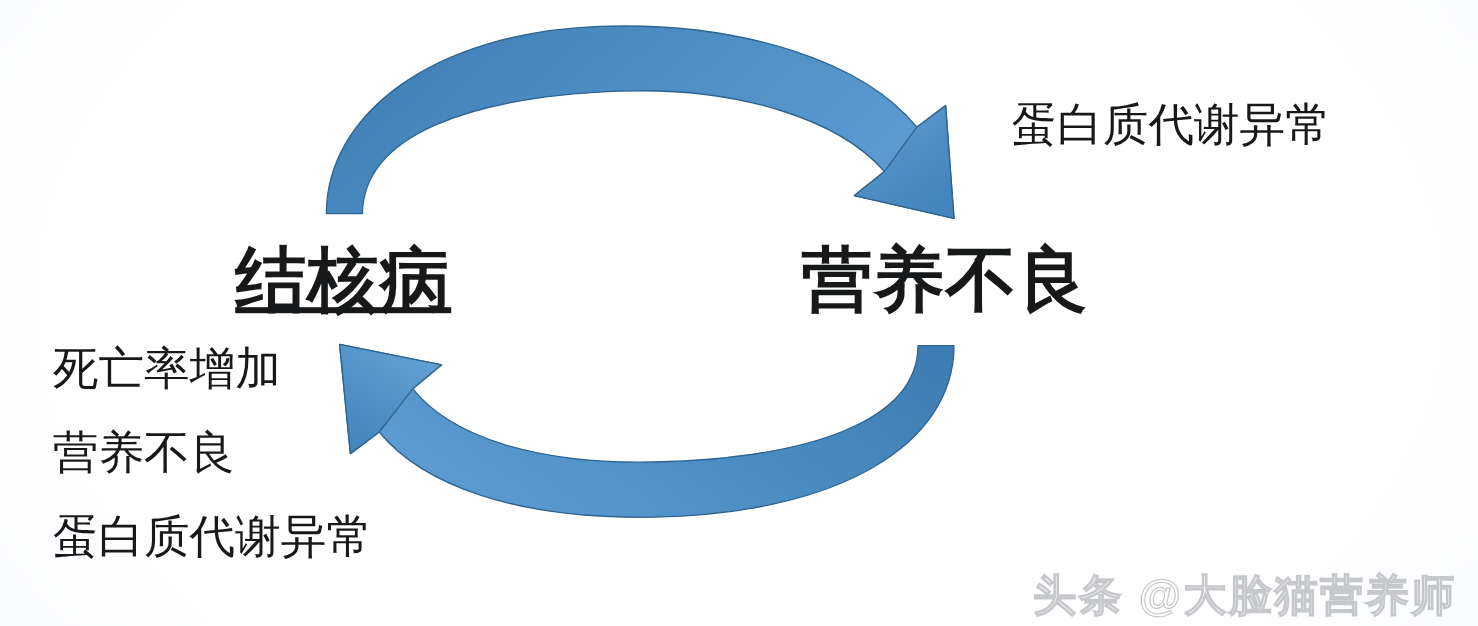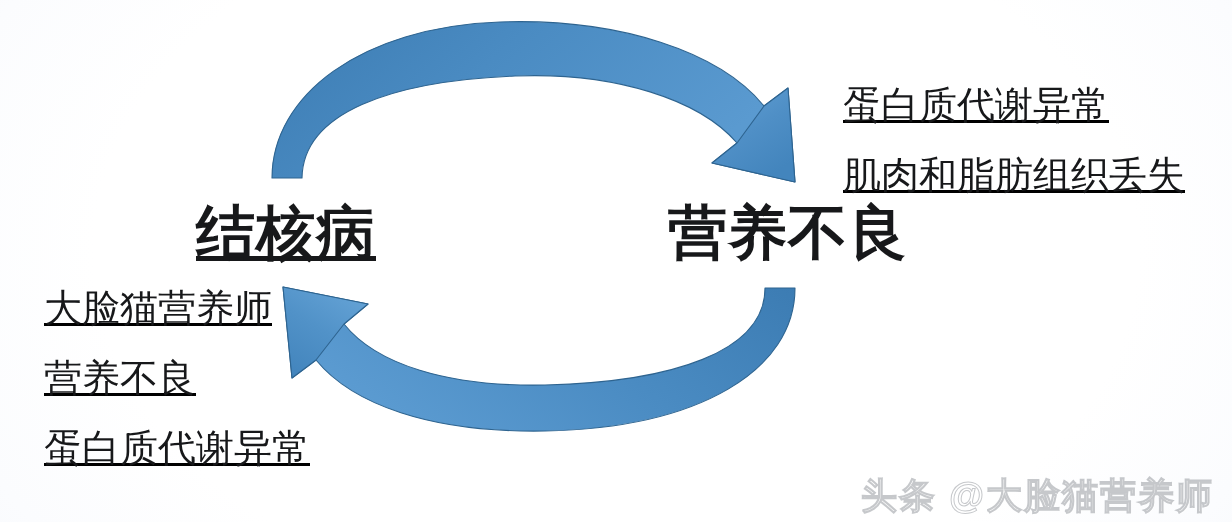--- a/index.html
+++ b/index.html
@@ -44,21 +44,20 @@
   }
   #label-mal {
     left: 668px;
     top: 204px;
     font-size: 59px;
     text-align: center;
   }
   .effects {
     position: absolute;
     white-space: nowrap;
-    text-decoration: underline;
   }
   .effect-line {
     font-size: 38px;
     color: #17181a;
     line-height: 1;
     white-space: nowrap;
     font-weight: 500;
   }
   #effects-right {
     left: 843px;
@@ -141,24 +140,23 @@
       <path d="M 316 360 L 292 378 L 283 287 L 368 304 L 344 324 Z" fill="url(#gradHeadBottom)" stroke="#2E6490" stroke-width="1.1" stroke-linejoin="round"></path>
     </g>
   </svg>
 
   <div class="node-label" id="label-tb">结核病</div>
 
   <div class="node-label" id="label-mal">营养不良</div>
 
   <div class="effects" id="effects-right">
     <div class="effect-line">蛋白质代谢异常</div>
-    <div class="effect-line">肌肉和脂肪组织丢失</div>
   </div>
 
   <div class="effects" id="effects-left">
-    <div class="effect-line">大脸猫营养师</div>
+    <div class="effect-line">死亡率增加</div>
     <div class="effect-line">营养不良</div>
     <div class="effect-line">蛋白质代谢异常</div>
   </div>
 
   <div id="watermark">头条 @大脸猫营养师</div>
 
 </div>
 
 </body></html>

